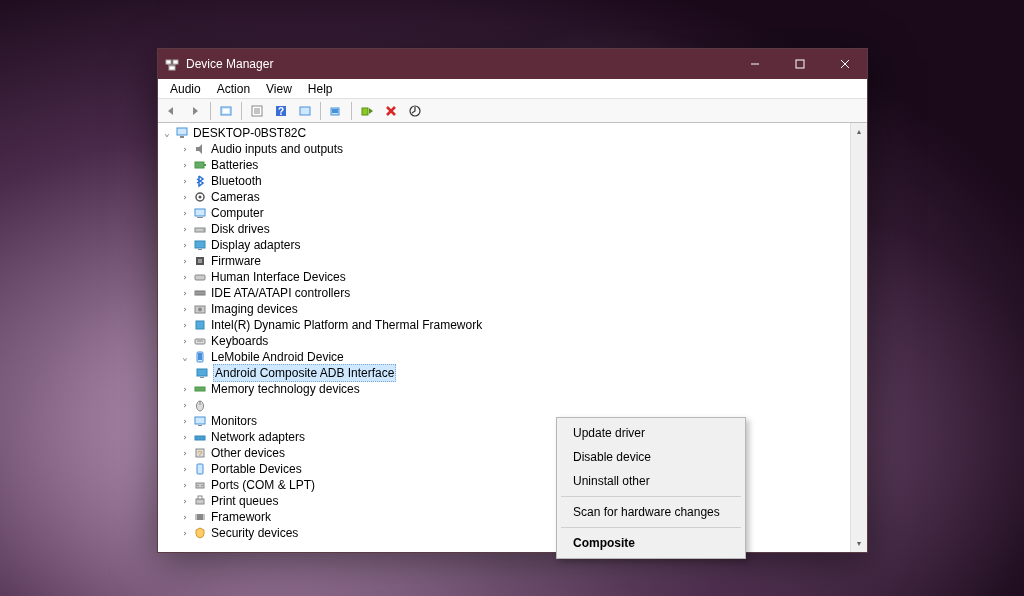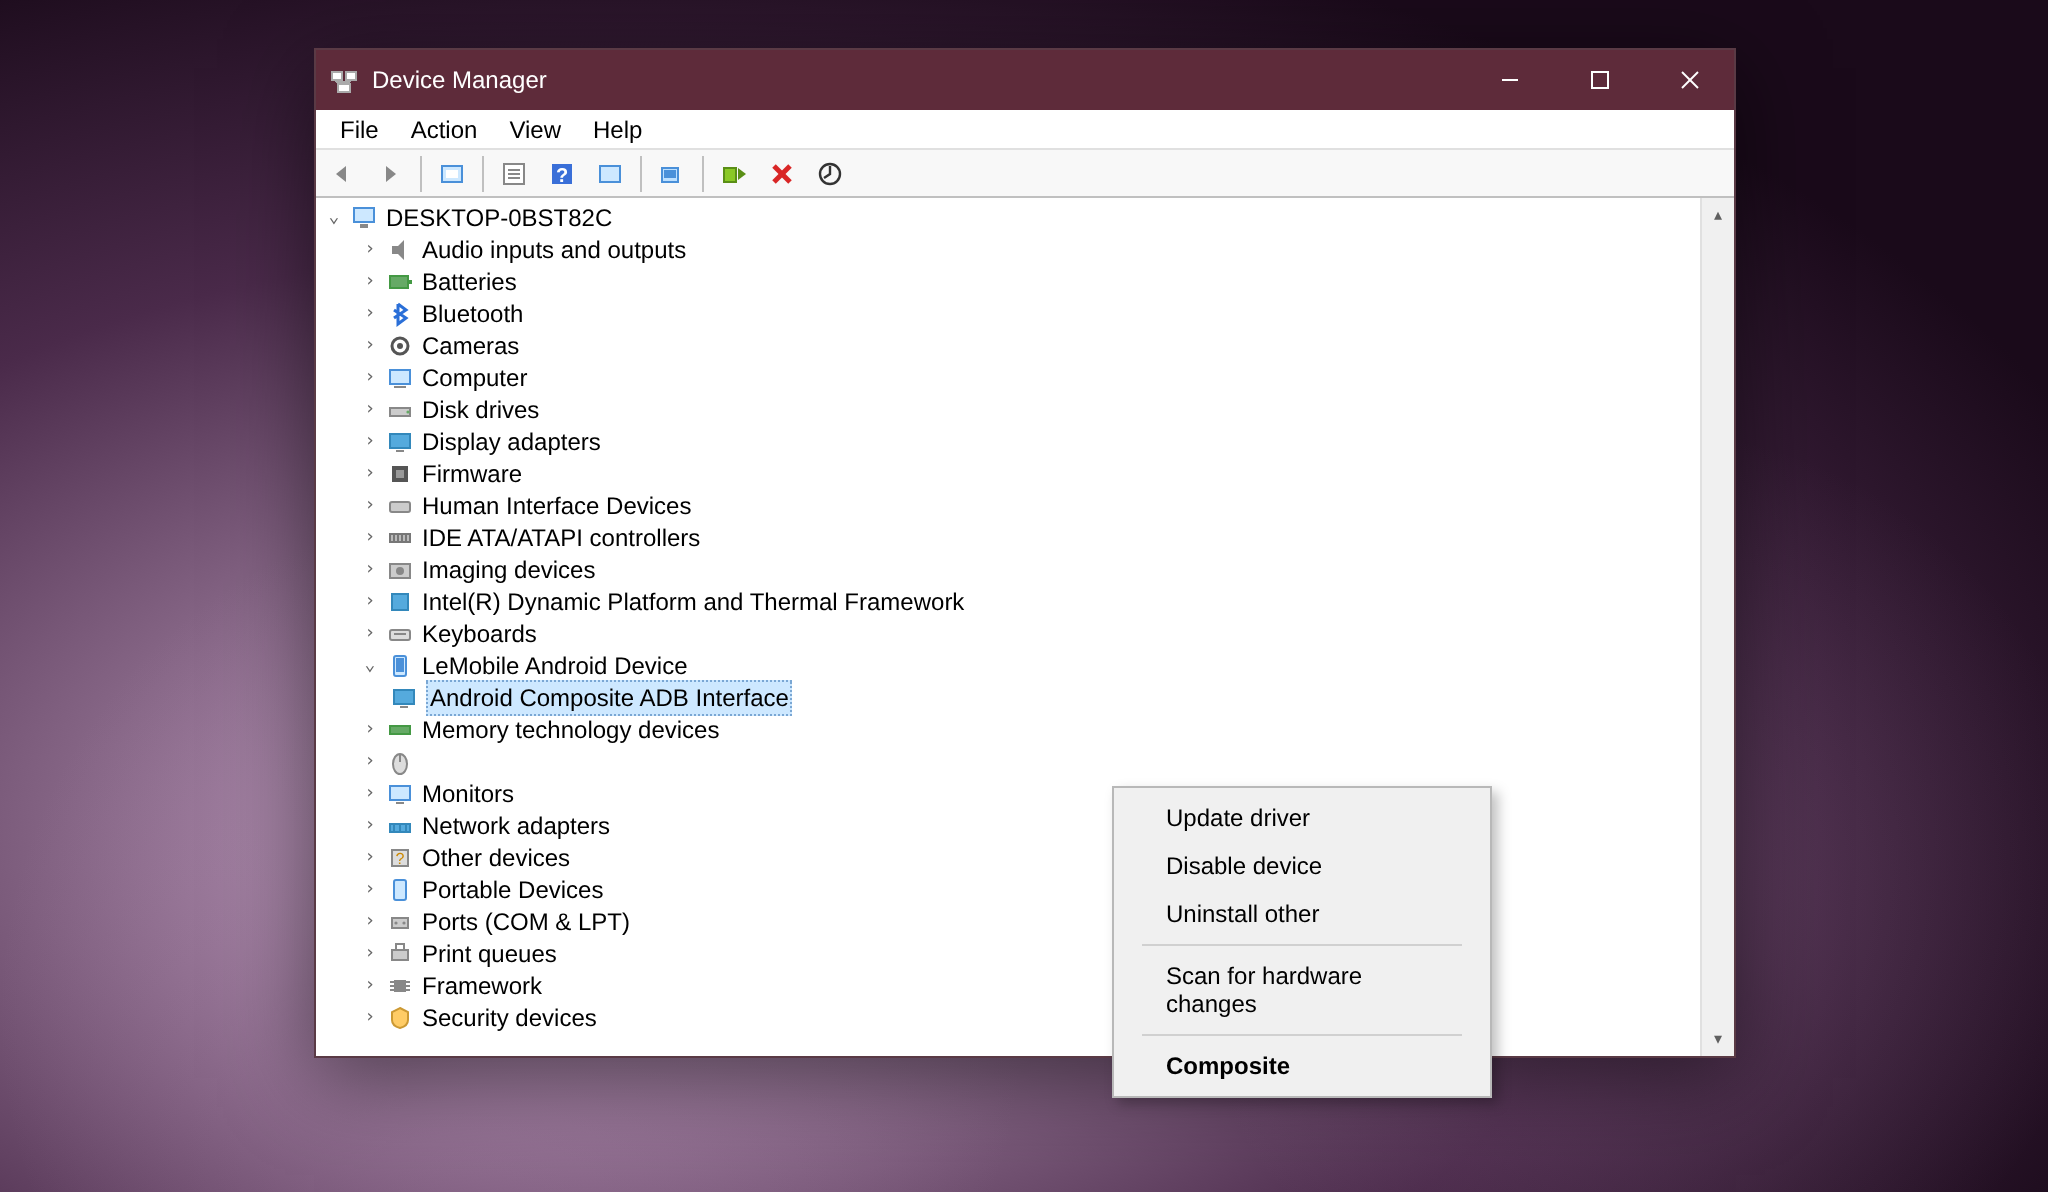--- a/index.html
+++ b/index.html
@@ -23,21 +23,21 @@
     inset: 0;
     background:
       radial-gradient(circle at 45% 55%, rgba(235,210,235,0.5) 0%, transparent 25%),
       radial-gradient(circle at 60% 40%, rgba(200,160,200,0.4) 0%, transparent 30%),
       radial-gradient(circle at 25% 85%, rgba(180,140,180,0.35) 0%, transparent 28%),
       radial-gradient(circle at 80% 75%, rgba(160,120,160,0.3) 0%, transparent 25%);
   }
   .window {
     position: absolute;
     left: 157px;
-    top: 24px;
+    top: 48px;
     width: 711px;
     height: 505px;
     background: #fff;
     border: 1px solid #5a3a45;
     box-shadow: 0 10px 40px rgba(0,0,0,0.5);
     display: flex;
     flex-direction: column;
   }
   .titlebar {
     height: 30px;
@@ -141,21 +141,21 @@
     padding: 0 1px;
   }
   .context-menu {
     position: absolute;
     left: 398px;
     top: 368px;
     width: 190px;
     background: #f0f0f0;
     border: 1px solid #b8b8b8;
     box-shadow: 3px 3px 6px rgba(0,0,0,0.25);
-    padding: 3px 12px;
+    padding: 3px 2px;
   }
   .cm-item {
     padding: 5px 14px;
     font-size: 12px;
     color: #000;
   }
   .cm-item.bold { font-weight: 600; }
   .cm-sep {
     height: 1px;
     background: #d0d0d0;
@@ -196,21 +196,21 @@
       <div class="titlebar-btn">
           <svg width="10" height="10">
             <line x1="1" y1="1" x2="9" y2="9" stroke="#fff" stroke-width="1"></line>
             <line x1="9" y1="1" x2="1" y2="9" stroke="#fff" stroke-width="1"></line>
           </svg>
         </div>
     </div>
   </div>
 
   <div class="menubar">
-    <div class="menu-item">File</div>
+    <div class="menu-item">Audio</div>
     <div class="menu-item">Action</div>
     <div class="menu-item">View</div>
     <div class="menu-item">Help</div>
   </div>
 
   <div class="toolbar">
     <div class="tb-btn">
         <svg width="14" height="14">
           <path d="M9 3 L4 7 L9 11 Z" fill="#888"></path>
         </svg>

